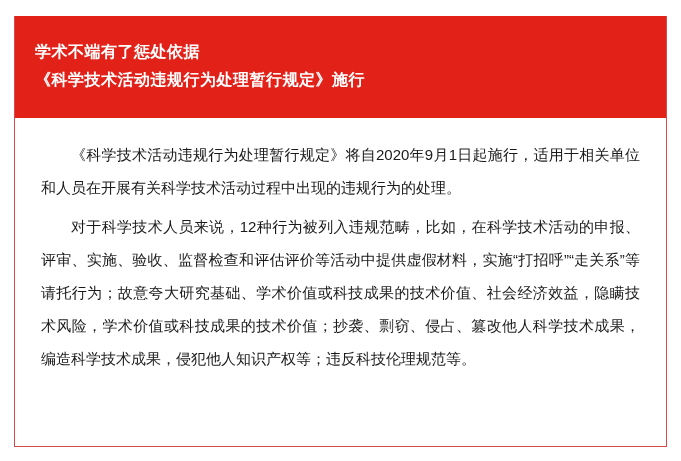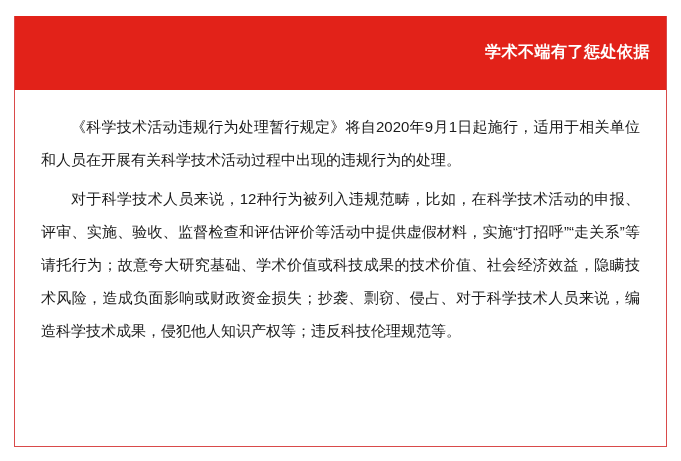--- a/index.html
+++ b/index.html
@@ -28,22 +28,22 @@
     box-sizing: border-box;
     background: #ffffff;
     border: 1px solid #d94a4a;
     border-top: none;
   }
   .banner {
     width: 100%;
     box-sizing: border-box;
     background: #e22219;
     color: #ffffff;
-    text-align: right;
-    padding: 22px 16px 24px 20px;
+    text-align: left;
+    padding: 22px 24px 24px 20px;
   }
   .banner-line {
     font-size: 16px;
     font-weight: bold;
     line-height: 28px;
     letter-spacing: 0.5px;
   }
   .body {
     box-sizing: border-box;
     padding: 20px 26px 18px 26px;
@@ -62,21 +62,22 @@
   }
 </style>
 </head>
 <body>
 
 <div class="page">
   <div class="card">
 
     <div class="banner">
       <div class="banner-line">学术不端有了惩处依据</div>
+      <div class="banner-line">《科学技术活动违规行为处理暂行规定》施行</div>
     </div>
 
     <div class="body">
       <p class="para">《科学技术活动违规行为处理暂行规定》将自2020年9月1日起施行，适用于相关单位和人员在开展有关科学技术活动过程中出现的违规行为的处理。</p>
-      <p class="para">对于科学技术人员来说，12种行为被列入违规范畴，比如，在科学技术活动的申报、评审、实施、验收、监督检查和评估评价等活动中提供虚假材料，实施“打招呼”“走关系”等请托行为；故意夸大研究基础、学术价值或科技成果的技术价值、社会经济效益，隐瞒技术风险，造成负面影响或财政资金损失；抄袭、剽窃、侵占、对于科学技术人员来说，编造科学技术成果，侵犯他人知识产权等；违反科技伦理规范等。</p>
+      <p class="para">对于科学技术人员来说，12种行为被列入违规范畴，比如，在科学技术活动的申报、评审、实施、验收、监督检查和评估评价等活动中提供虚假材料，实施“打招呼”“走关系”等请托行为；故意夸大研究基础、学术价值或科技成果的技术价值、社会经济效益，隐瞒技术风险，学术价值或科技成果的技术价值；抄袭、剽窃、侵占、篡改他人科学技术成果，编造科学技术成果，侵犯他人知识产权等；违反科技伦理规范等。</p>
     </div>
 
   </div>
 </div>
 
 </body></html>

